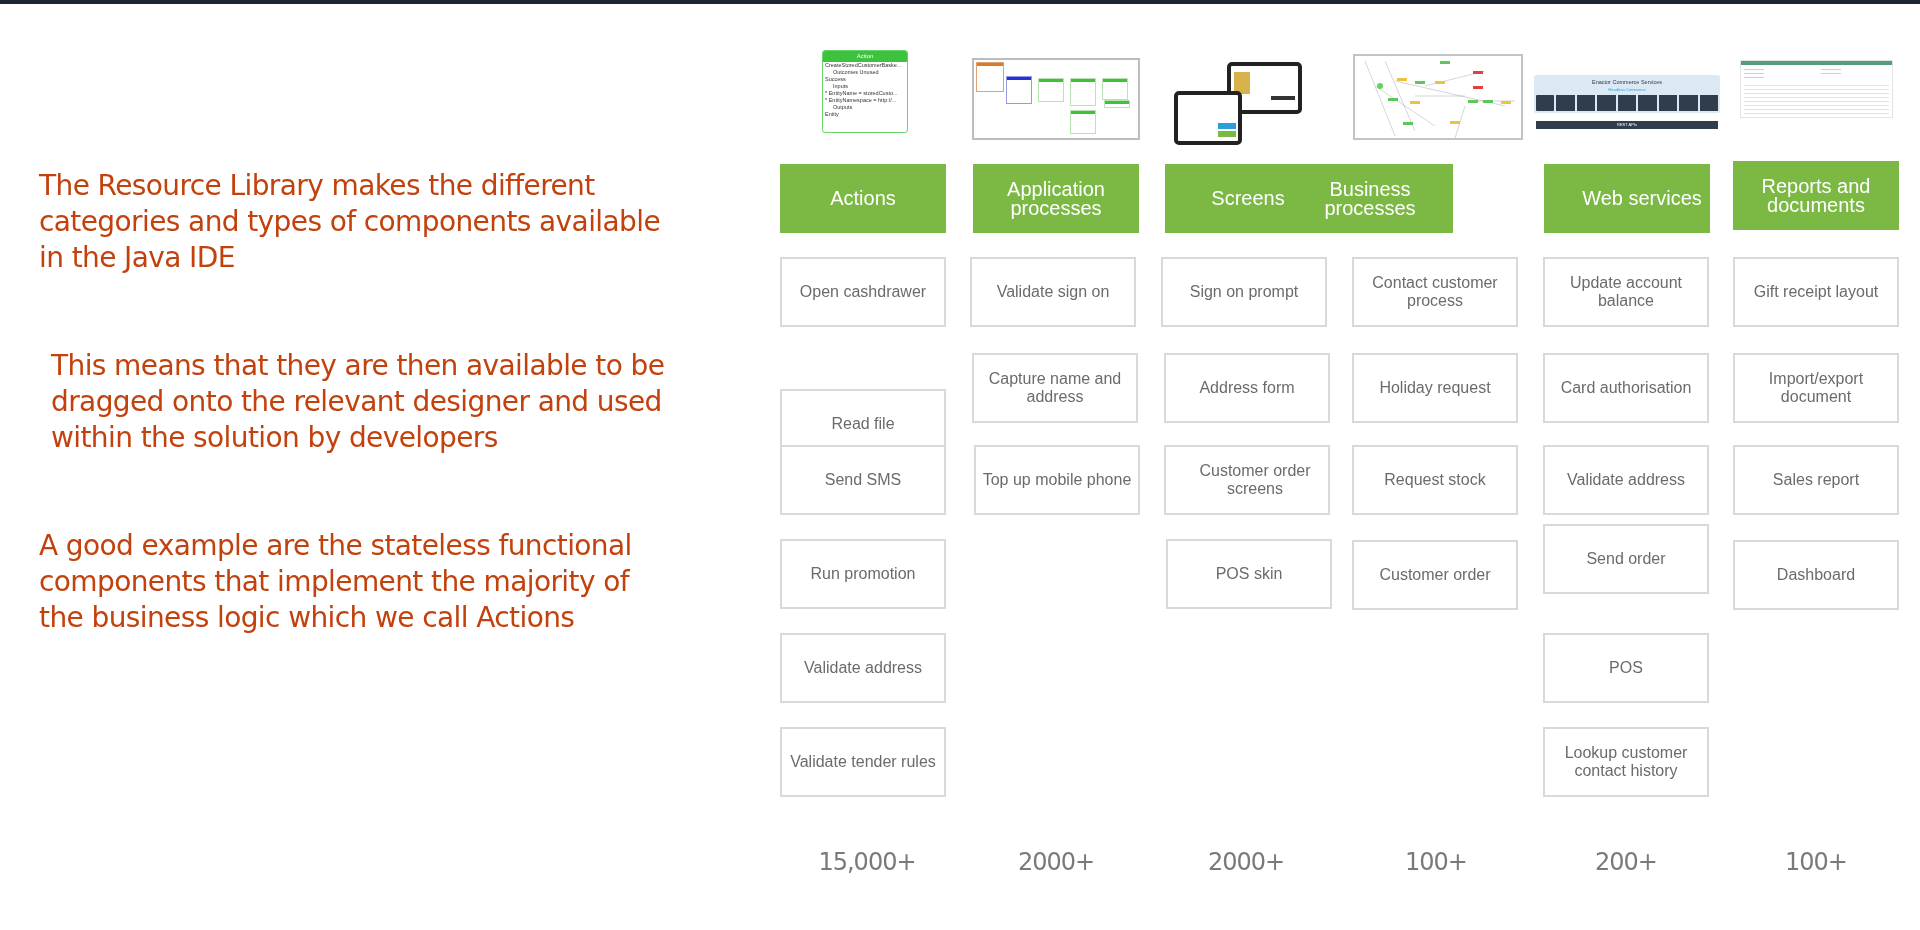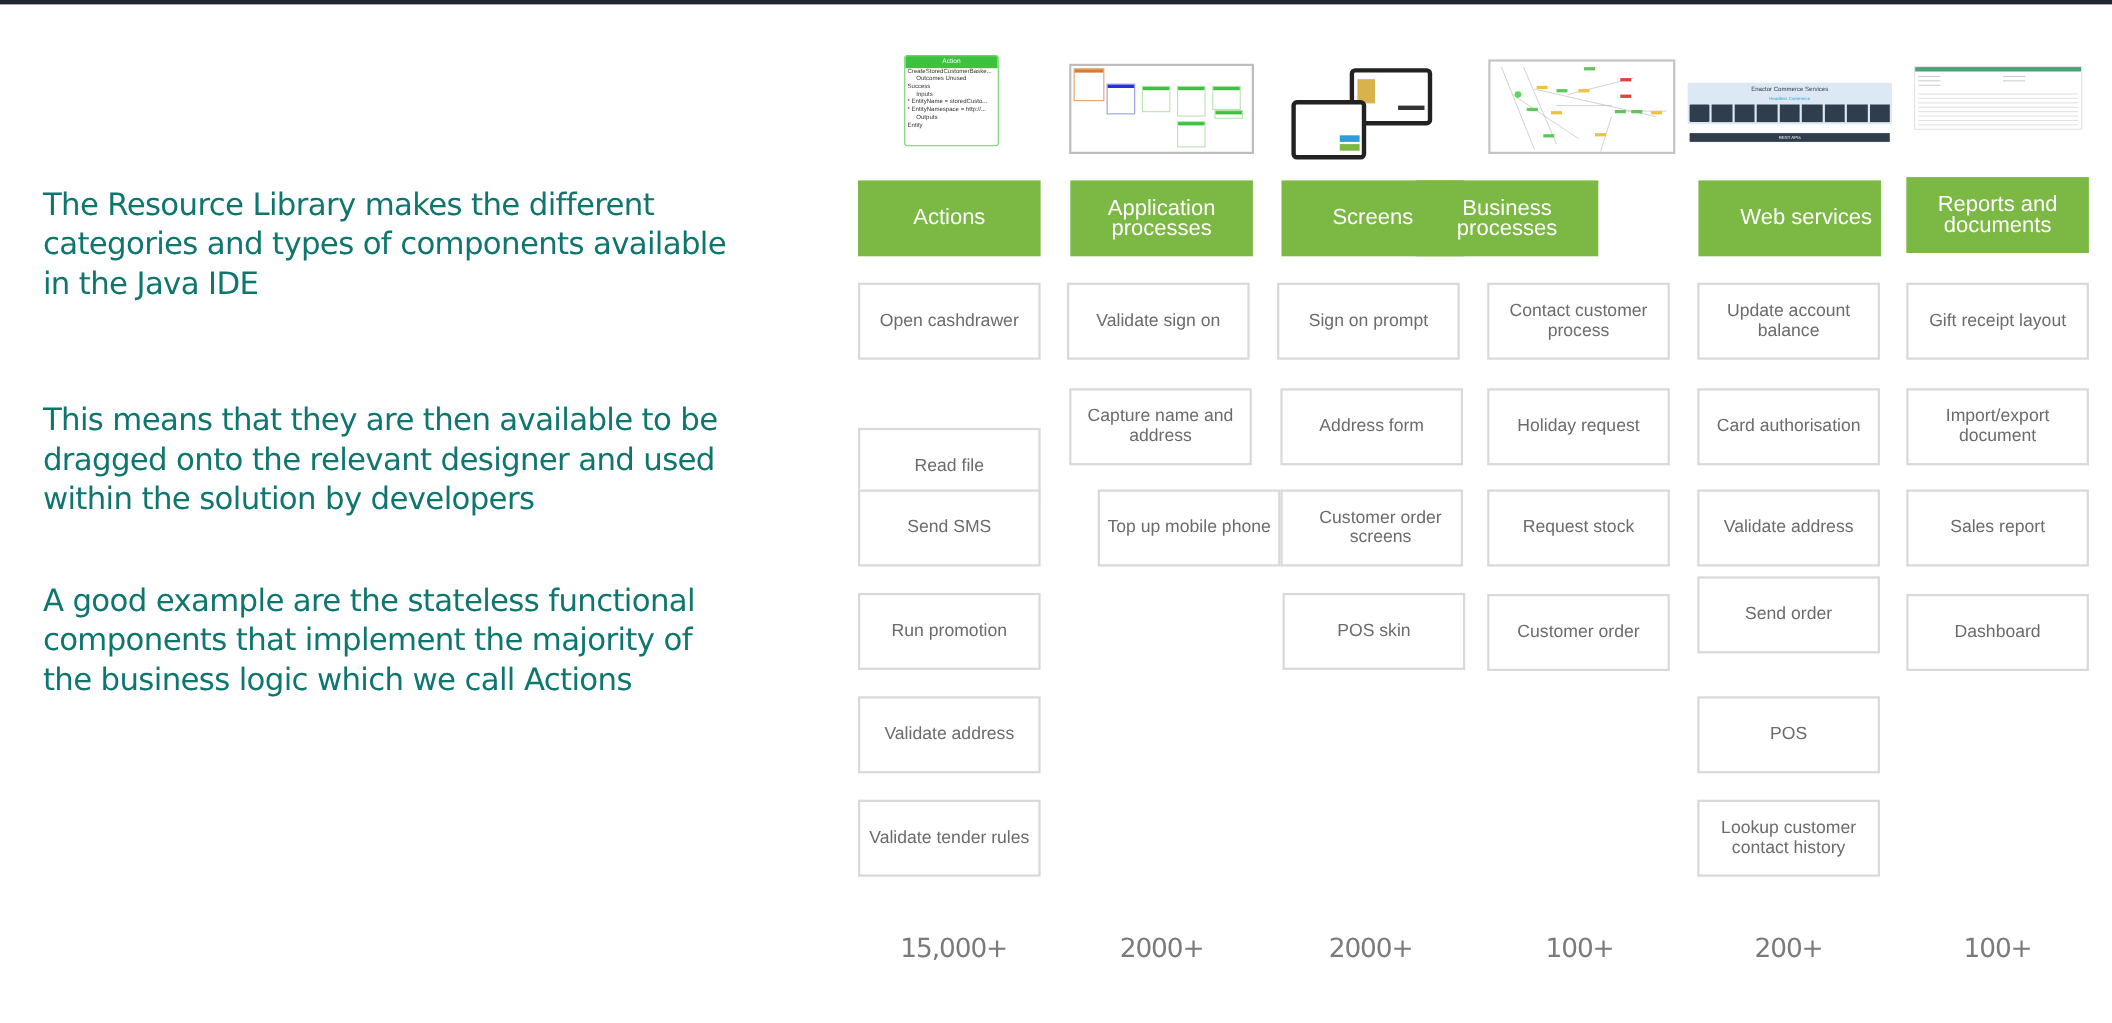--- a/index.html
+++ b/index.html
@@ -1,23 +1,23 @@
 <!DOCTYPE html>
 <html><head>
 <meta charset="utf-8">
 <style>
   * { box-sizing: border-box; margin: 0; padding: 0; }
   html, body { width: 1920px; height: 930px; background: #ffffff; overflow: hidden; }
   body { position: relative; font-family: "DejaVu Sans", sans-serif; }
   .topbar { position: absolute; left: 0; top: 0; width: 1920px; height: 4px; background: #1f2633; }
 
-  .intro { position: absolute; left: 39px; width: 640px; color: #0f766e; font-family: "DejaVu Sans", sans-serif;
+  .intro { position: absolute; left: 39px; width: 640px; color: #c2410c; font-family: "DejaVu Sans", sans-serif;
            font-size: 28px; line-height: 36px; letter-spacing: -0.6px; }
   #p1 { top: 168px; }
-  #p2 { top: 364px; }
+  #p2 { top: 348px; margin-left: 12px; }
   #p3 { top: 528px; }
 
   .thumb { position: absolute; overflow: hidden; }
   .cat-header { position: absolute; top: 164px; width: 166px; height: 69px; background: #7cb944;
                 color: #fff; display: flex; align-items: center; justify-content: center; text-align: center;
                 font-family: "Liberation Sans", sans-serif; font-size: 20px; line-height: 19px; padding: 0 6px; }
   .item { position: absolute; width: 166px; height: 70px; border: 2px solid #d9d9d9; background: #fff;
           display: flex; align-items: center; justify-content: center; text-align: center;
           color: #6b6b6b; font-family: "Liberation Sans", sans-serif; font-size: 16px; line-height: 18px; padding: 0 6px; }
   .count { position: absolute; top: 848px; width: 166px; text-align: center; color: #7a7a7a;
@@ -177,21 +177,21 @@
 
 <div class="item" style="left:780px;top:257px;">Open cashdrawer</div>
 <div class="item" style="left:780px;top:351px;margin-top:38px;">Read file</div>
 <div class="item" style="left:780px;top:445px;">Send SMS</div>
 <div class="item" style="left:780px;top:539px;">Run promotion</div>
 <div class="item" style="left:780px;top:633px;">Validate address</div>
 <div class="item" style="left:780px;top:727px;">Validate tender rules</div>
 
 <div class="item" style="left:970px;top:257px;">Validate sign on</div>
 <div class="item" style="left:972px;top:353px;">Capture name and address</div>
-<div class="item" style="left:974px;top:445px;margin-left:24px;">Top up mobile phone</div>
+<div class="item" style="left:974px;top:445px;">Top up mobile phone</div>
 
 <div class="item" style="left:1161px;top:257px;">Sign on prompt</div>
 <div class="item" style="left:1164px;top:353px;">Address form</div>
 <div class="item" style="left:1164px;top:445px;padding-left:22px;">Customer order screens</div>
 <div class="item" style="left:1166px;top:539px;">POS skin</div>
 
 <div class="item" style="left:1352px;top:257px;">Contact customer process</div>
 <div class="item" style="left:1352px;top:353px;">Holiday request</div>
 <div class="item" style="left:1352px;top:445px;text-align:right;">Request stock</div>
 <div class="item" style="left:1352px;top:540px;">Customer order</div>

